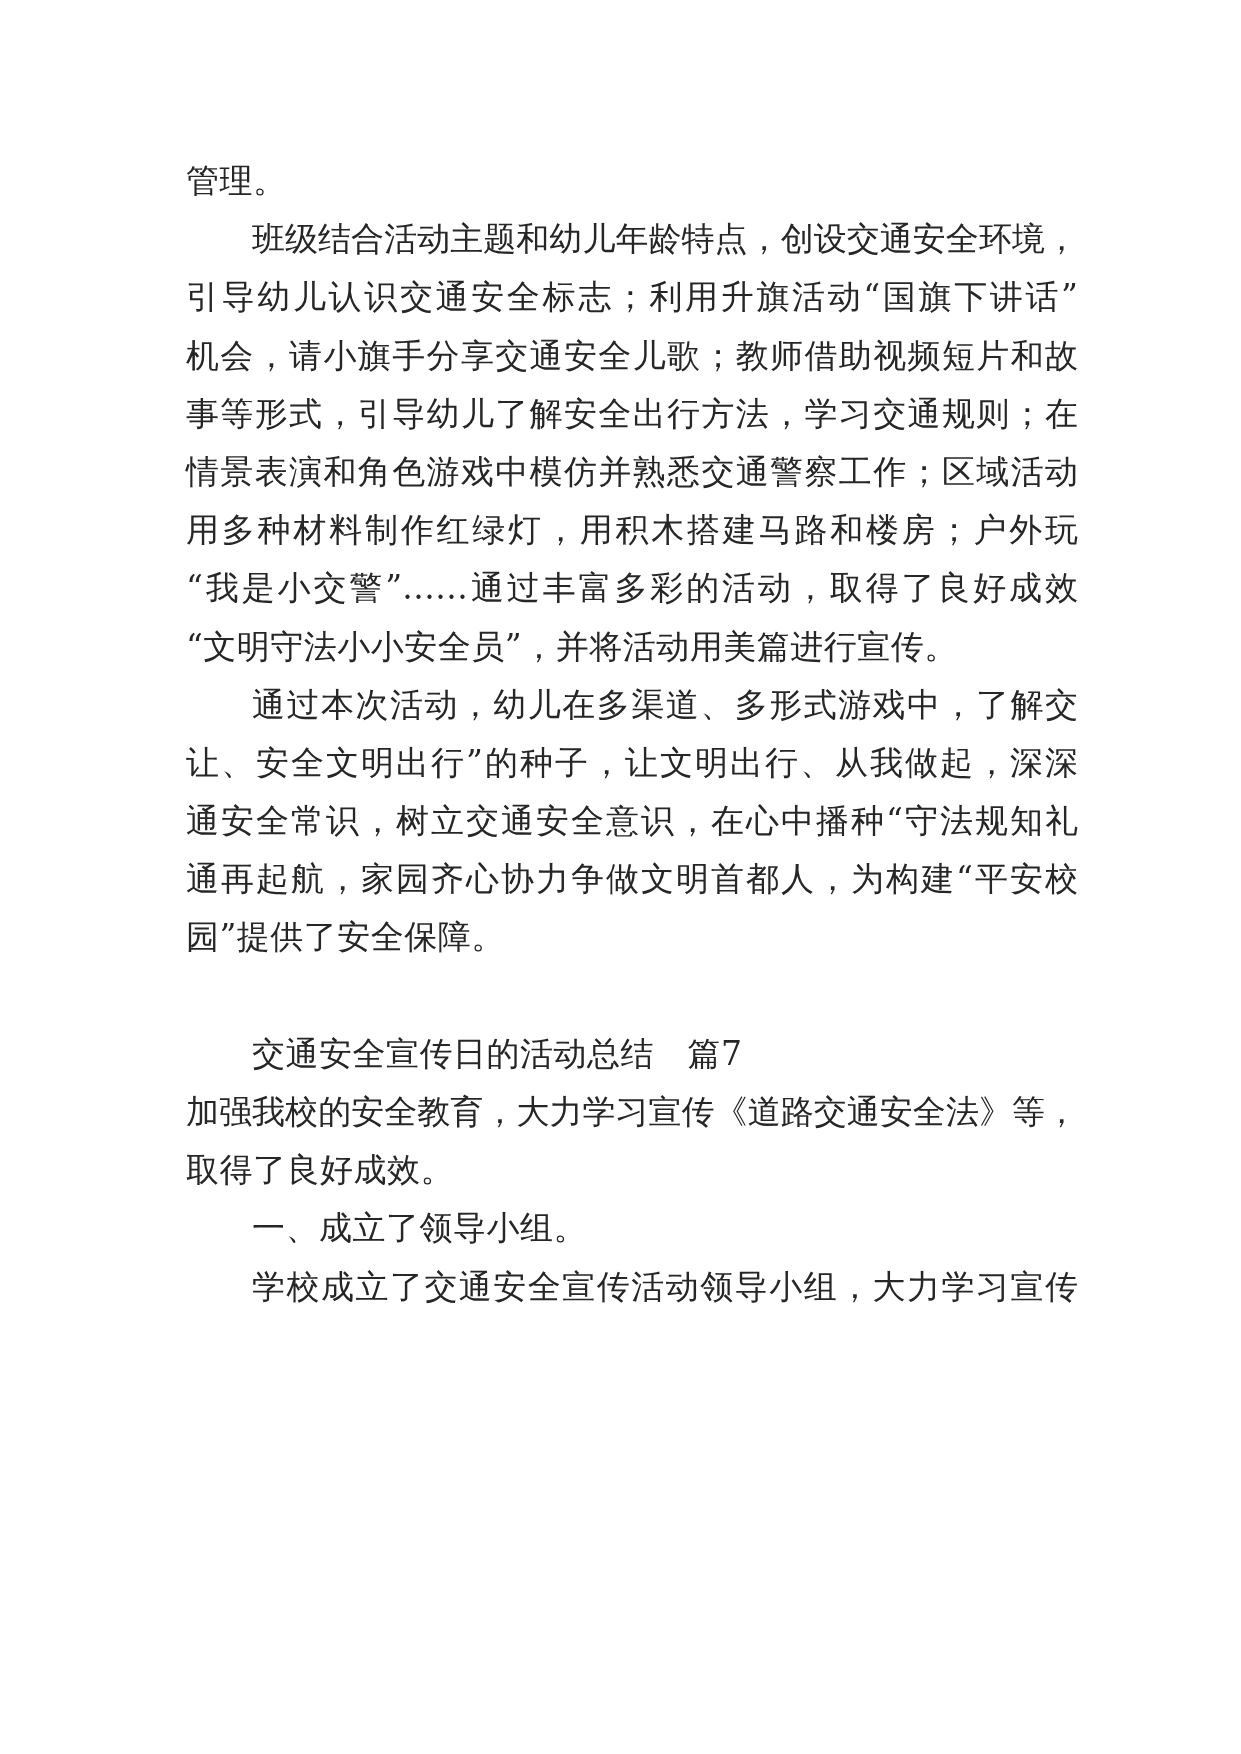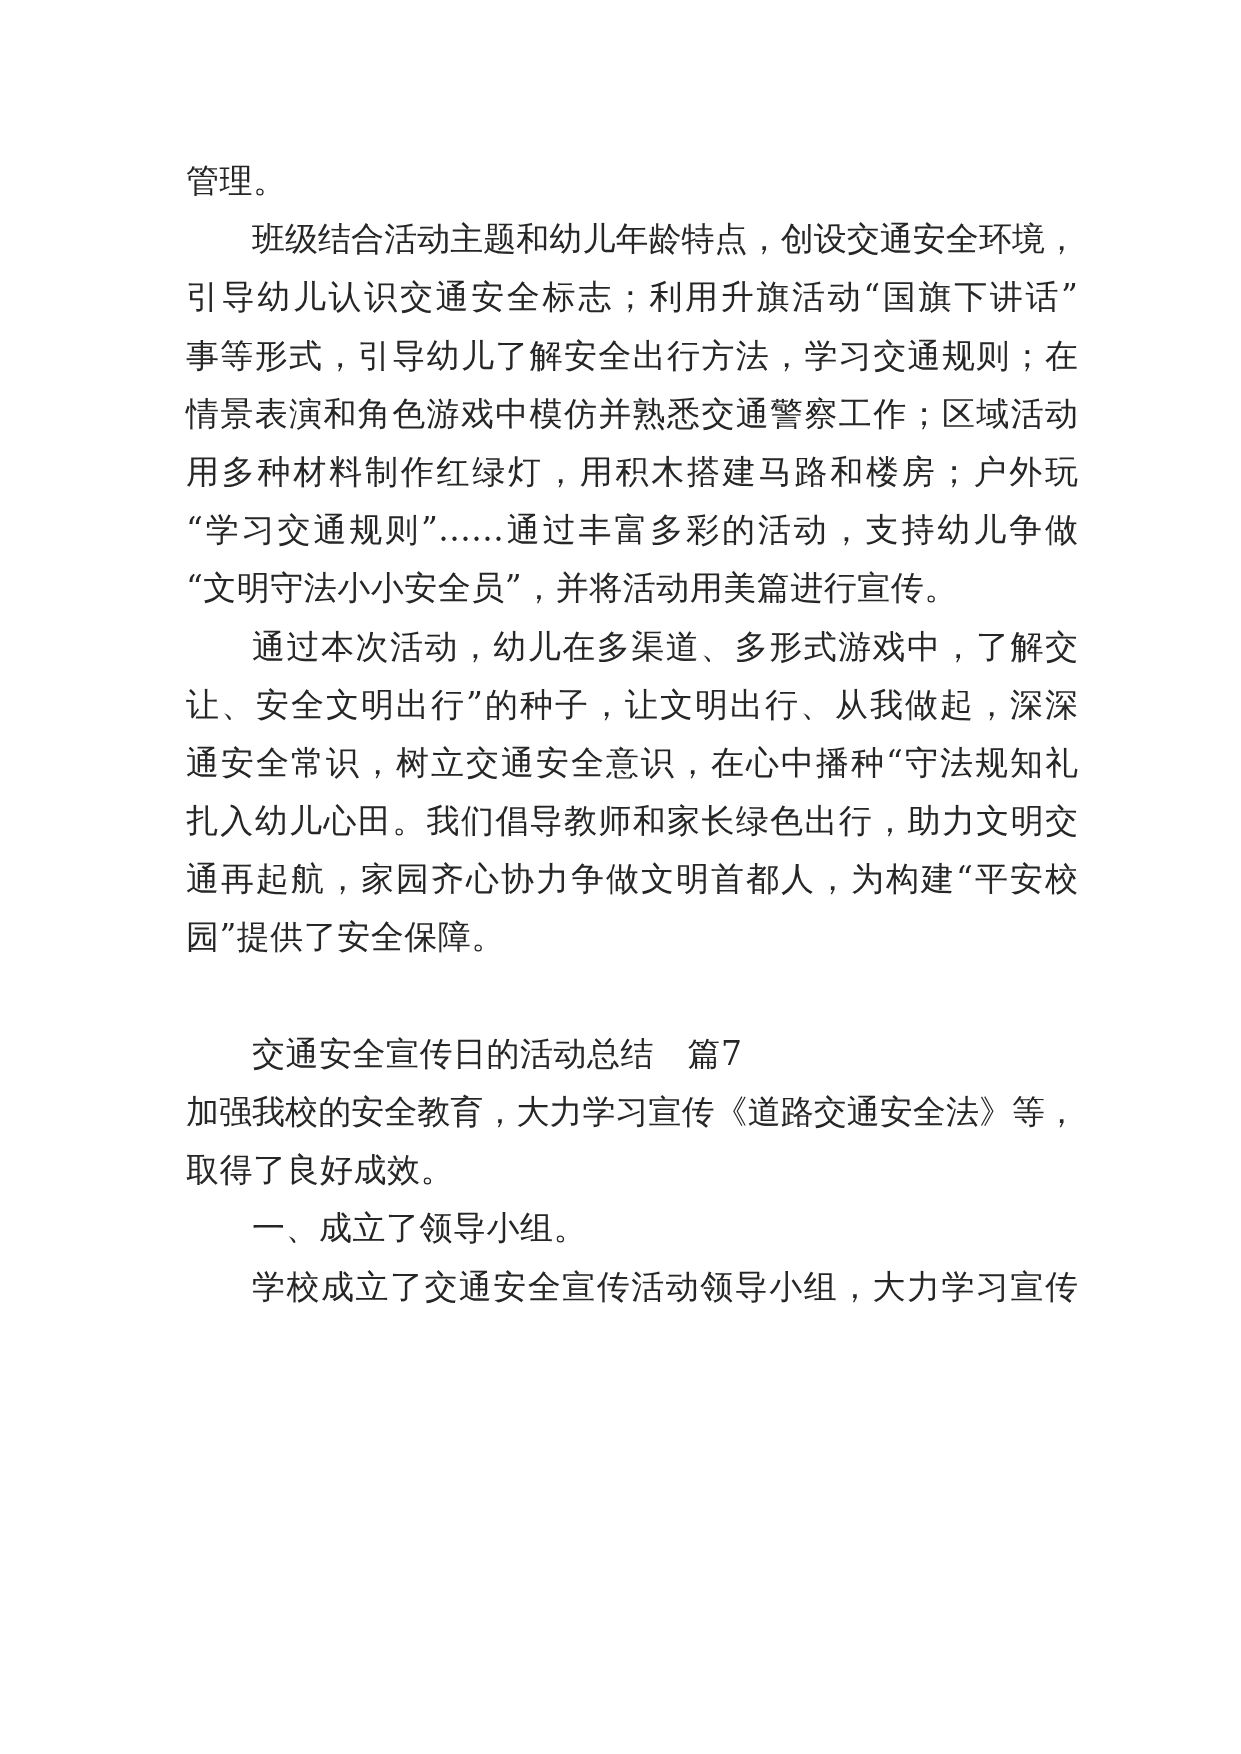--- a/index.html
+++ b/index.html
@@ -51,29 +51,29 @@
   }
 </style>
 </head>
 <body>
 
 <div class="page">
   <div class="doc" id="doc">
       <div class="line">管理。</div>
       <div class="line ind fill">班级结合活动主题和幼儿年龄特点，创设交通安全环境，</div>
       <div class="line fill">引导幼儿认识交通安全标志；利用升旗活动“国旗下讲话”</div>
+      <div class="line fill">机会，请小旗手分享交通安全儿歌；教师借助视频短片和故</div>
       <div class="line fill">事等形式，引导幼儿了解安全出行方法，学习交通规则；在</div>
       <div class="line fill">情景表演和角色游戏中模仿并熟悉交通警察工作；区域活动</div>
       <div class="line fill">用多种材料制作红绿灯，用积木搭建马路和楼房；户外玩</div>
-      <div class="line fill">“学习交通规则”……通过丰富多彩的活动，支持幼儿争做</div>
+      <div class="line fill">“我是小交警”……通过丰富多彩的活动，取得了良好成效</div>
       <div class="line">“文明守法小小安全员”，并将活动用美篇进行宣传。</div>
       <div class="line ind fill">通过本次活动，幼儿在多渠道、多形式游戏中，了解交</div>
       <div class="line fill">让、安全文明出行”的种子，让文明出行、从我做起，深深</div>
       <div class="line fill">通安全常识，树立交通安全意识，在心中播种“守法规知礼</div>
-      <div class="line fill">扎入幼儿心田。我们倡导教师和家长绿色出行，助力文明交</div>
       <div class="line fill">通再起航，家园齐心协力争做文明首都人，为构建“平安校</div>
       <div class="line">园”提供了安全保障。</div>
       <div class="line blank"></div>
       <div class="line ind">交通安全宣传日的活动总结　篇7</div>
       <div class="line fill">加强我校的安全教育，大力学习宣传《道路交通安全法》等，</div>
       <div class="line">取得了良好成效。</div>
       <div class="line ind">一、成立了领导小组。</div>
       <div class="line ind fill">学校成立了交通安全宣传活动领导小组，大力学习宣传</div>
     </div>
 </div>

